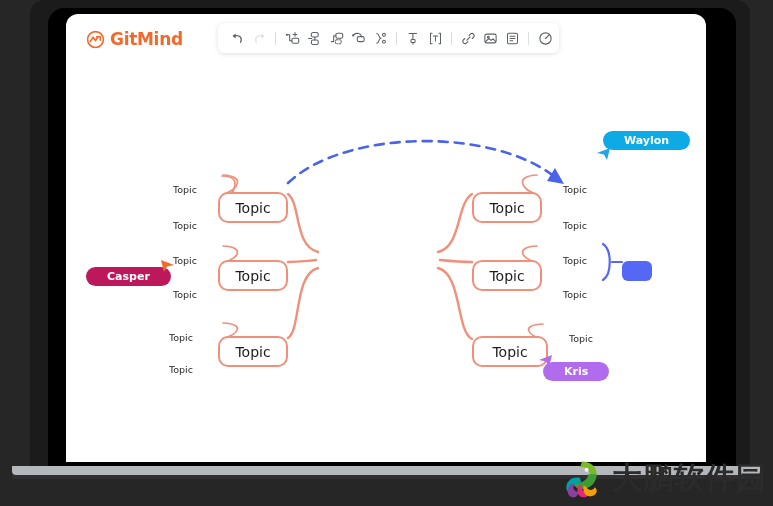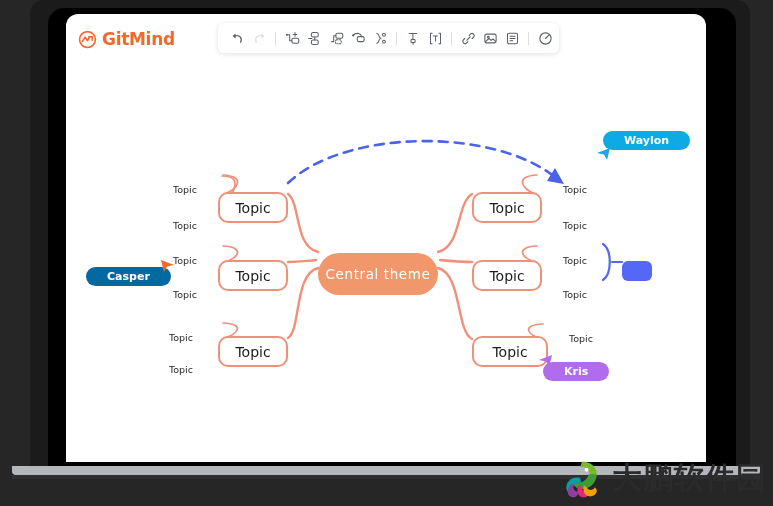--- a/index.html
+++ b/index.html
@@ -32,21 +32,21 @@
   .app-window{
     position:absolute;left:66px;top:14px;width:640px;height:448px;
     background:#ffffff;border-radius:12px 12px 0 0;overflow:hidden;
   }
 
   
   .app-header{
     position:absolute;left:0;top:0;width:100%;height:52px;
   }
   .brand{
-    position:absolute;left:12px;top:15px;display:flex;align-items:center;gap:5px;
+    position:absolute;left:20px;top:15px;display:flex;align-items:center;gap:5px;
   }
   .brand-mark{width:19px;height:19px;display:block;}
   .brand-name{
     font-size:17px;font-weight:bold;color:#f4682a;letter-spacing:-.3px;
     font-family:"DejaVu Sans", sans-serif;
   }
 
   
   .toolbar{
     position:absolute;left:152px;top:9px;
@@ -99,21 +99,21 @@
   }
 
   
   .cursor-badge{position:absolute;}
   .pill{
     display:inline-flex;align-items:center;justify-content:center;
     border-radius:11px;color:#fff;font-size:11px;font-weight:bold;
     padding:3px 21px;font-family:"DejaVu Sans", sans-serif;
     white-space:nowrap;
   }
-  .pill-casper{background:#0369a1;}
+  .pill-casper{background:#be185d;}
   .pill-waylon{background:#0eaae6;}
   .pill-kris{background:#b06cec;}
 
   
   .watermark{
     position:absolute;right:6px;bottom:6px;
     display:flex;align-items:center;gap:8px;
   }
   .wm-text{
     font-size:30px;font-weight:bold;color:#2b2b2b;
@@ -296,23 +296,20 @@
         <path d="M537 178 C546 184 546 208 537 214"></path>
         <path d="M546 196 L556 196"></path>
       </g>
 
       <g>
         <path d="M222 117 C280 62 430 62 490 112" fill="none" stroke="#4b63e8" stroke-width="2.6" stroke-dasharray="9 7" stroke-linecap="round"></path>
         <path d="M489 102 L498 118 L481 115 Z" fill="#4b63e8"></path>
       </g>
     </svg>
 
-    <div class="node node-central">
-      <span>Central  theme</span>
-    </div>
 
     <div class="node node-topic" style="left:152px;top:112px;width:70px;">
       <span>Topic</span>
     </div>
     <div class="node node-topic" style="left:152px;top:180px;width:70px;">
       <span>Topic</span>
     </div>
     <div class="node node-topic" style="left:152px;top:256px;width:70px;">
       <span>Topic</span>
     </div>

